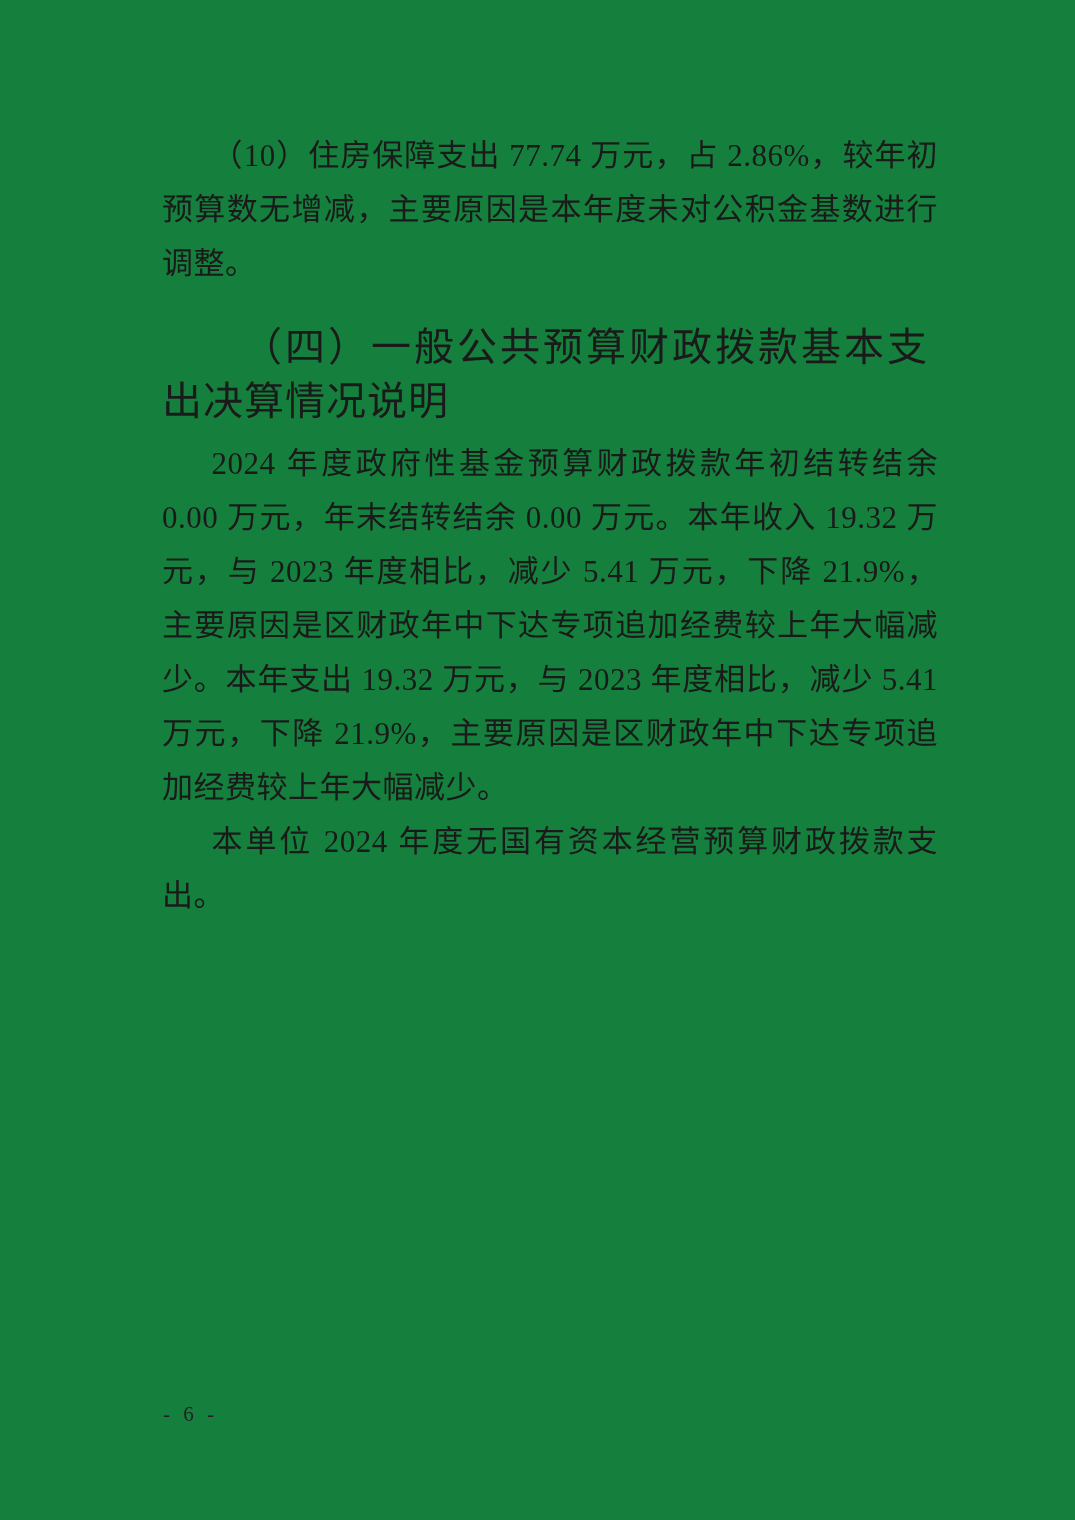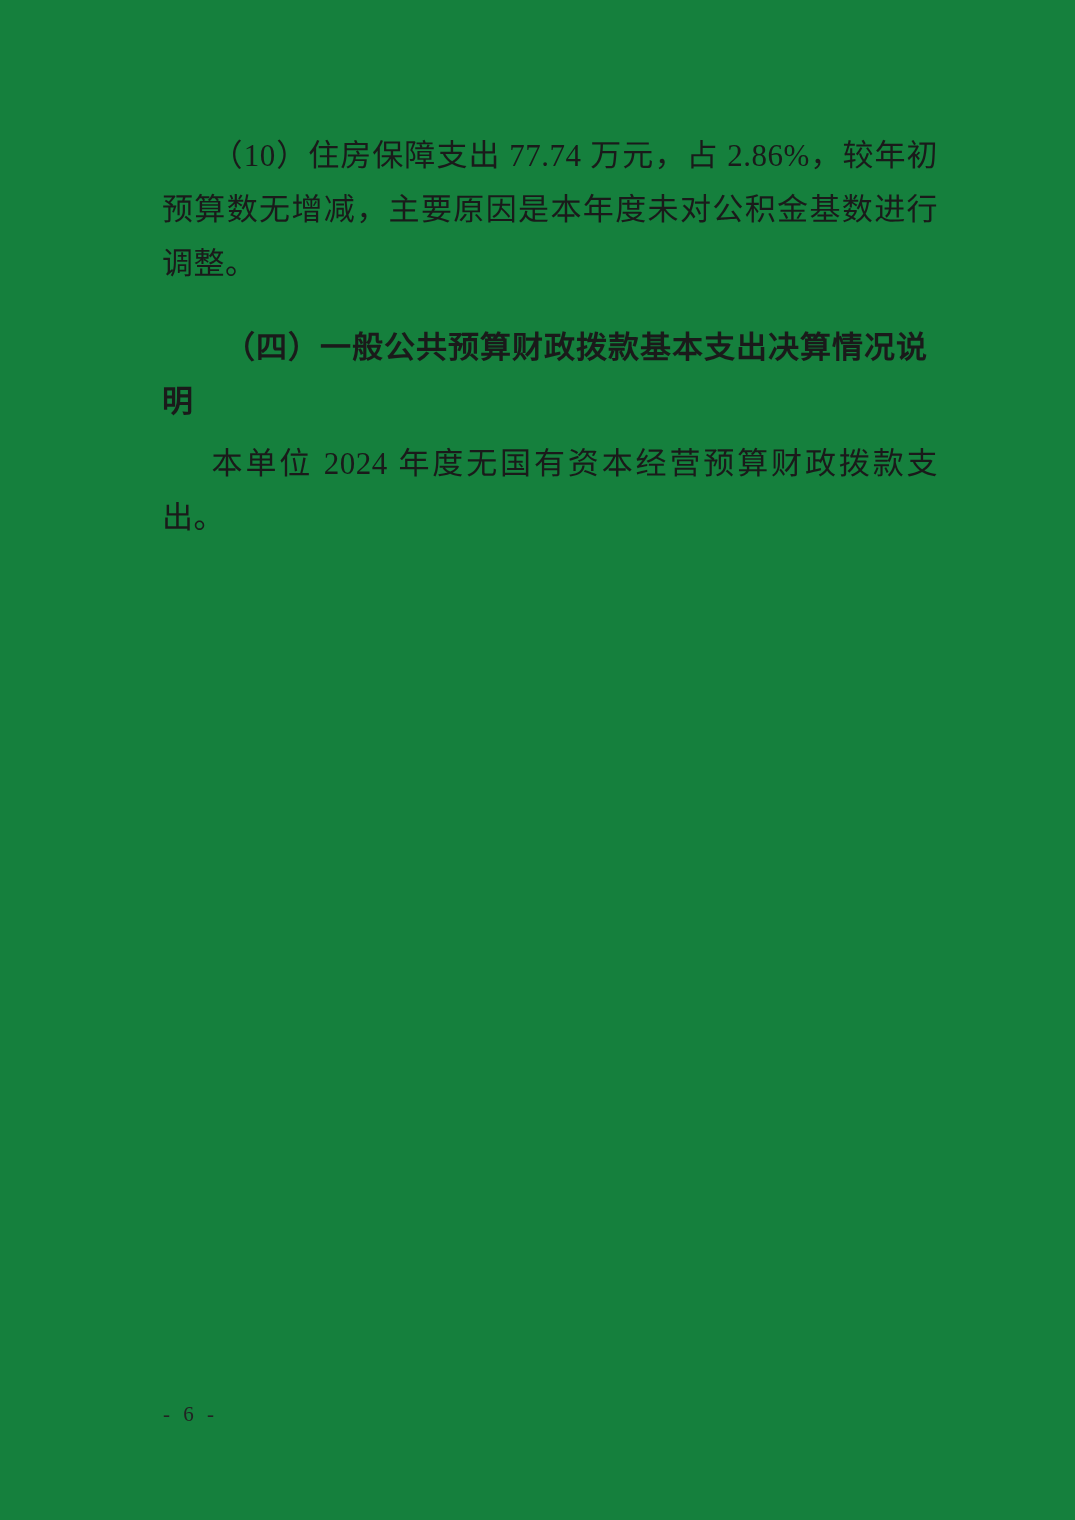--- a/index.html
+++ b/index.html
@@ -27,23 +27,23 @@
   }
   .para {
     margin: 0;
     text-indent: 1.6em;
     font-weight: normal;
     letter-spacing: 0.5px;
   }
   .sub-heading {
     margin: 0 10px 8px 0;
     text-indent: 2em;
-    font-size: 31px;
+    font-size: 40px;
     line-height: 54px;
-    font-weight: bold;
+    font-weight: normal;
     letter-spacing: 1px;
   }
   .gap-before {
     margin-top: 30px;
   }
   .footer-pagenum {
     position: absolute;
     left: 163px;
     top: 1399px;
     font-size: 21px;
@@ -57,20 +57,21 @@
 
 <div class="page">
   <div class="content">
 
     <p class="para">（10）住房保障支出 77.74 万元，占 2.86%，较年初预算数无增减，主要原因是本年度未对公积金基数进行调整。</p>
 
     <h3 class="sub-heading gap-before">（四）一般公共预算财政拨款基本支出决算情况说明</h3>
 
 
 
+    <p class="para">2024 年度政府性基金预算财政拨款年初结转结余 0.00 万元，年末结转结余 0.00 万元。本年收入 19.32 万元，与 2023 年度相比，减少 5.41 万元，下降 21.9%，主要原因是区财政年中下达专项追加经费较上年大幅减少。本年支出 19.32 万元，与 2023 年度相比，减少 5.41 万元，下降 21.9%，主要原因是区财政年中下达专项追加经费较上年大幅减少。</p>
 
 
     <p class="para">本单位 2024 年度无国有资本经营预算财政拨款支出。</p>
 
   </div>
 
   <div class="footer-pagenum">- 6 -</div>
 </div>
 
 </body></html>

